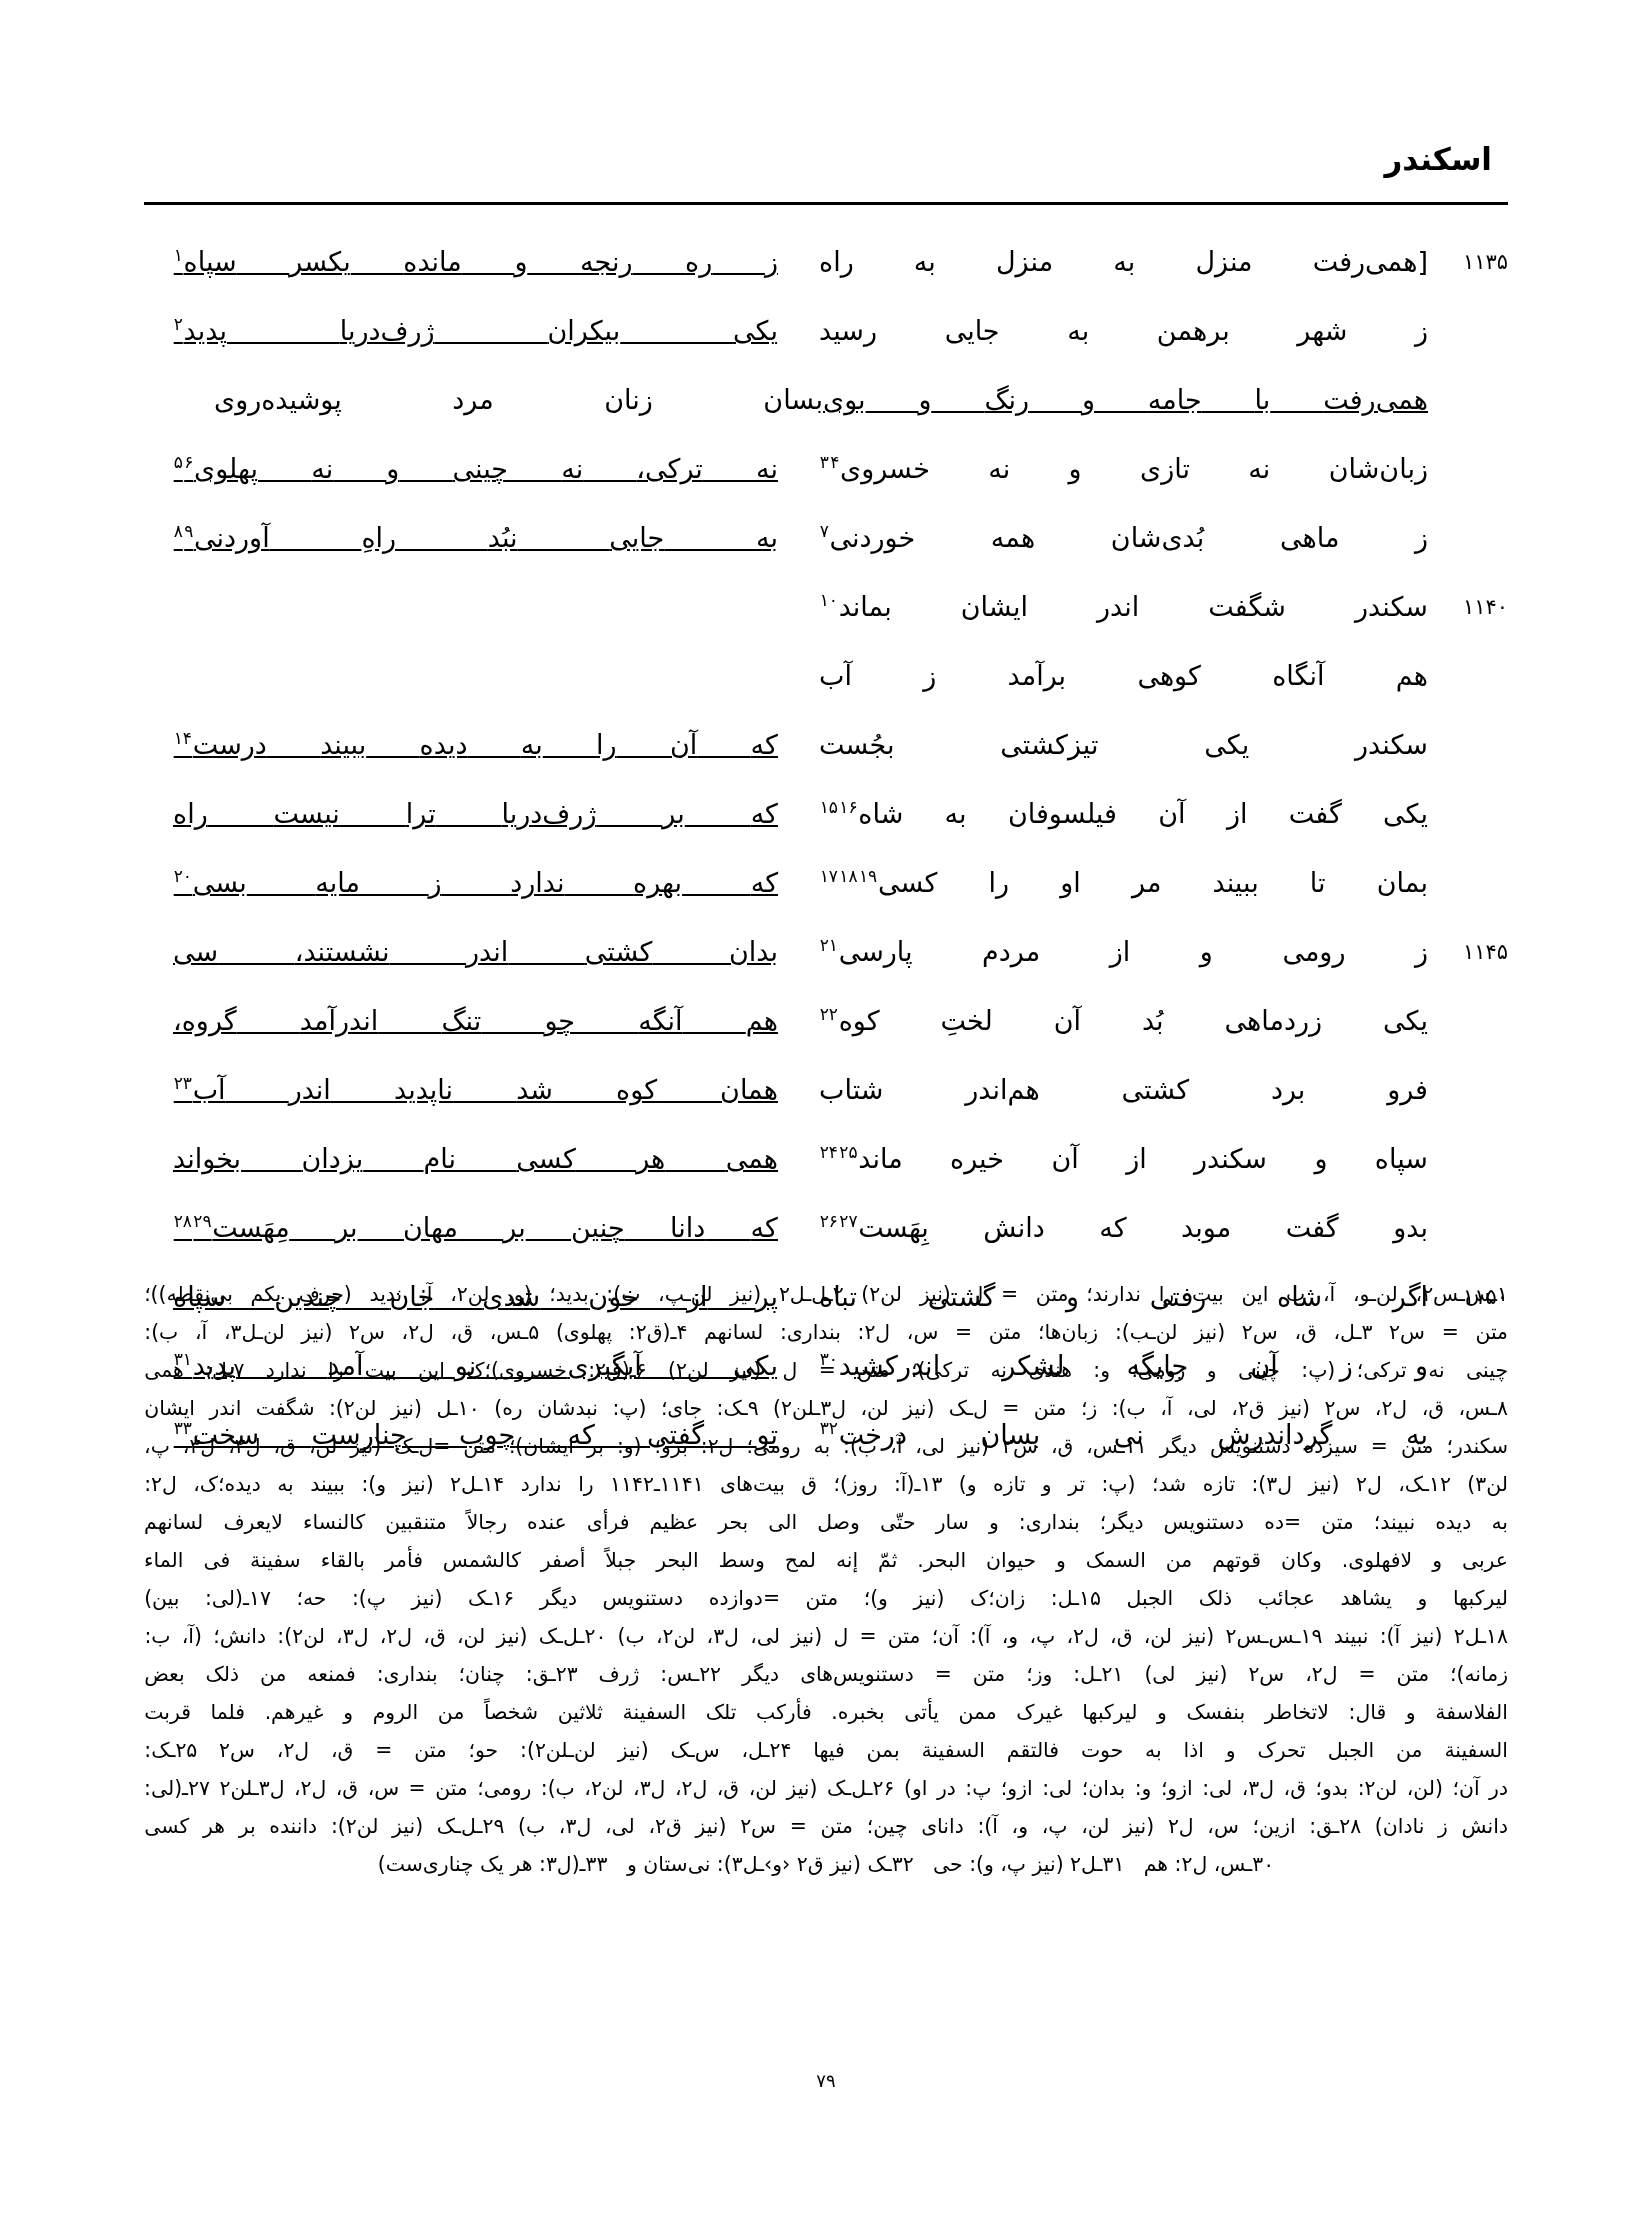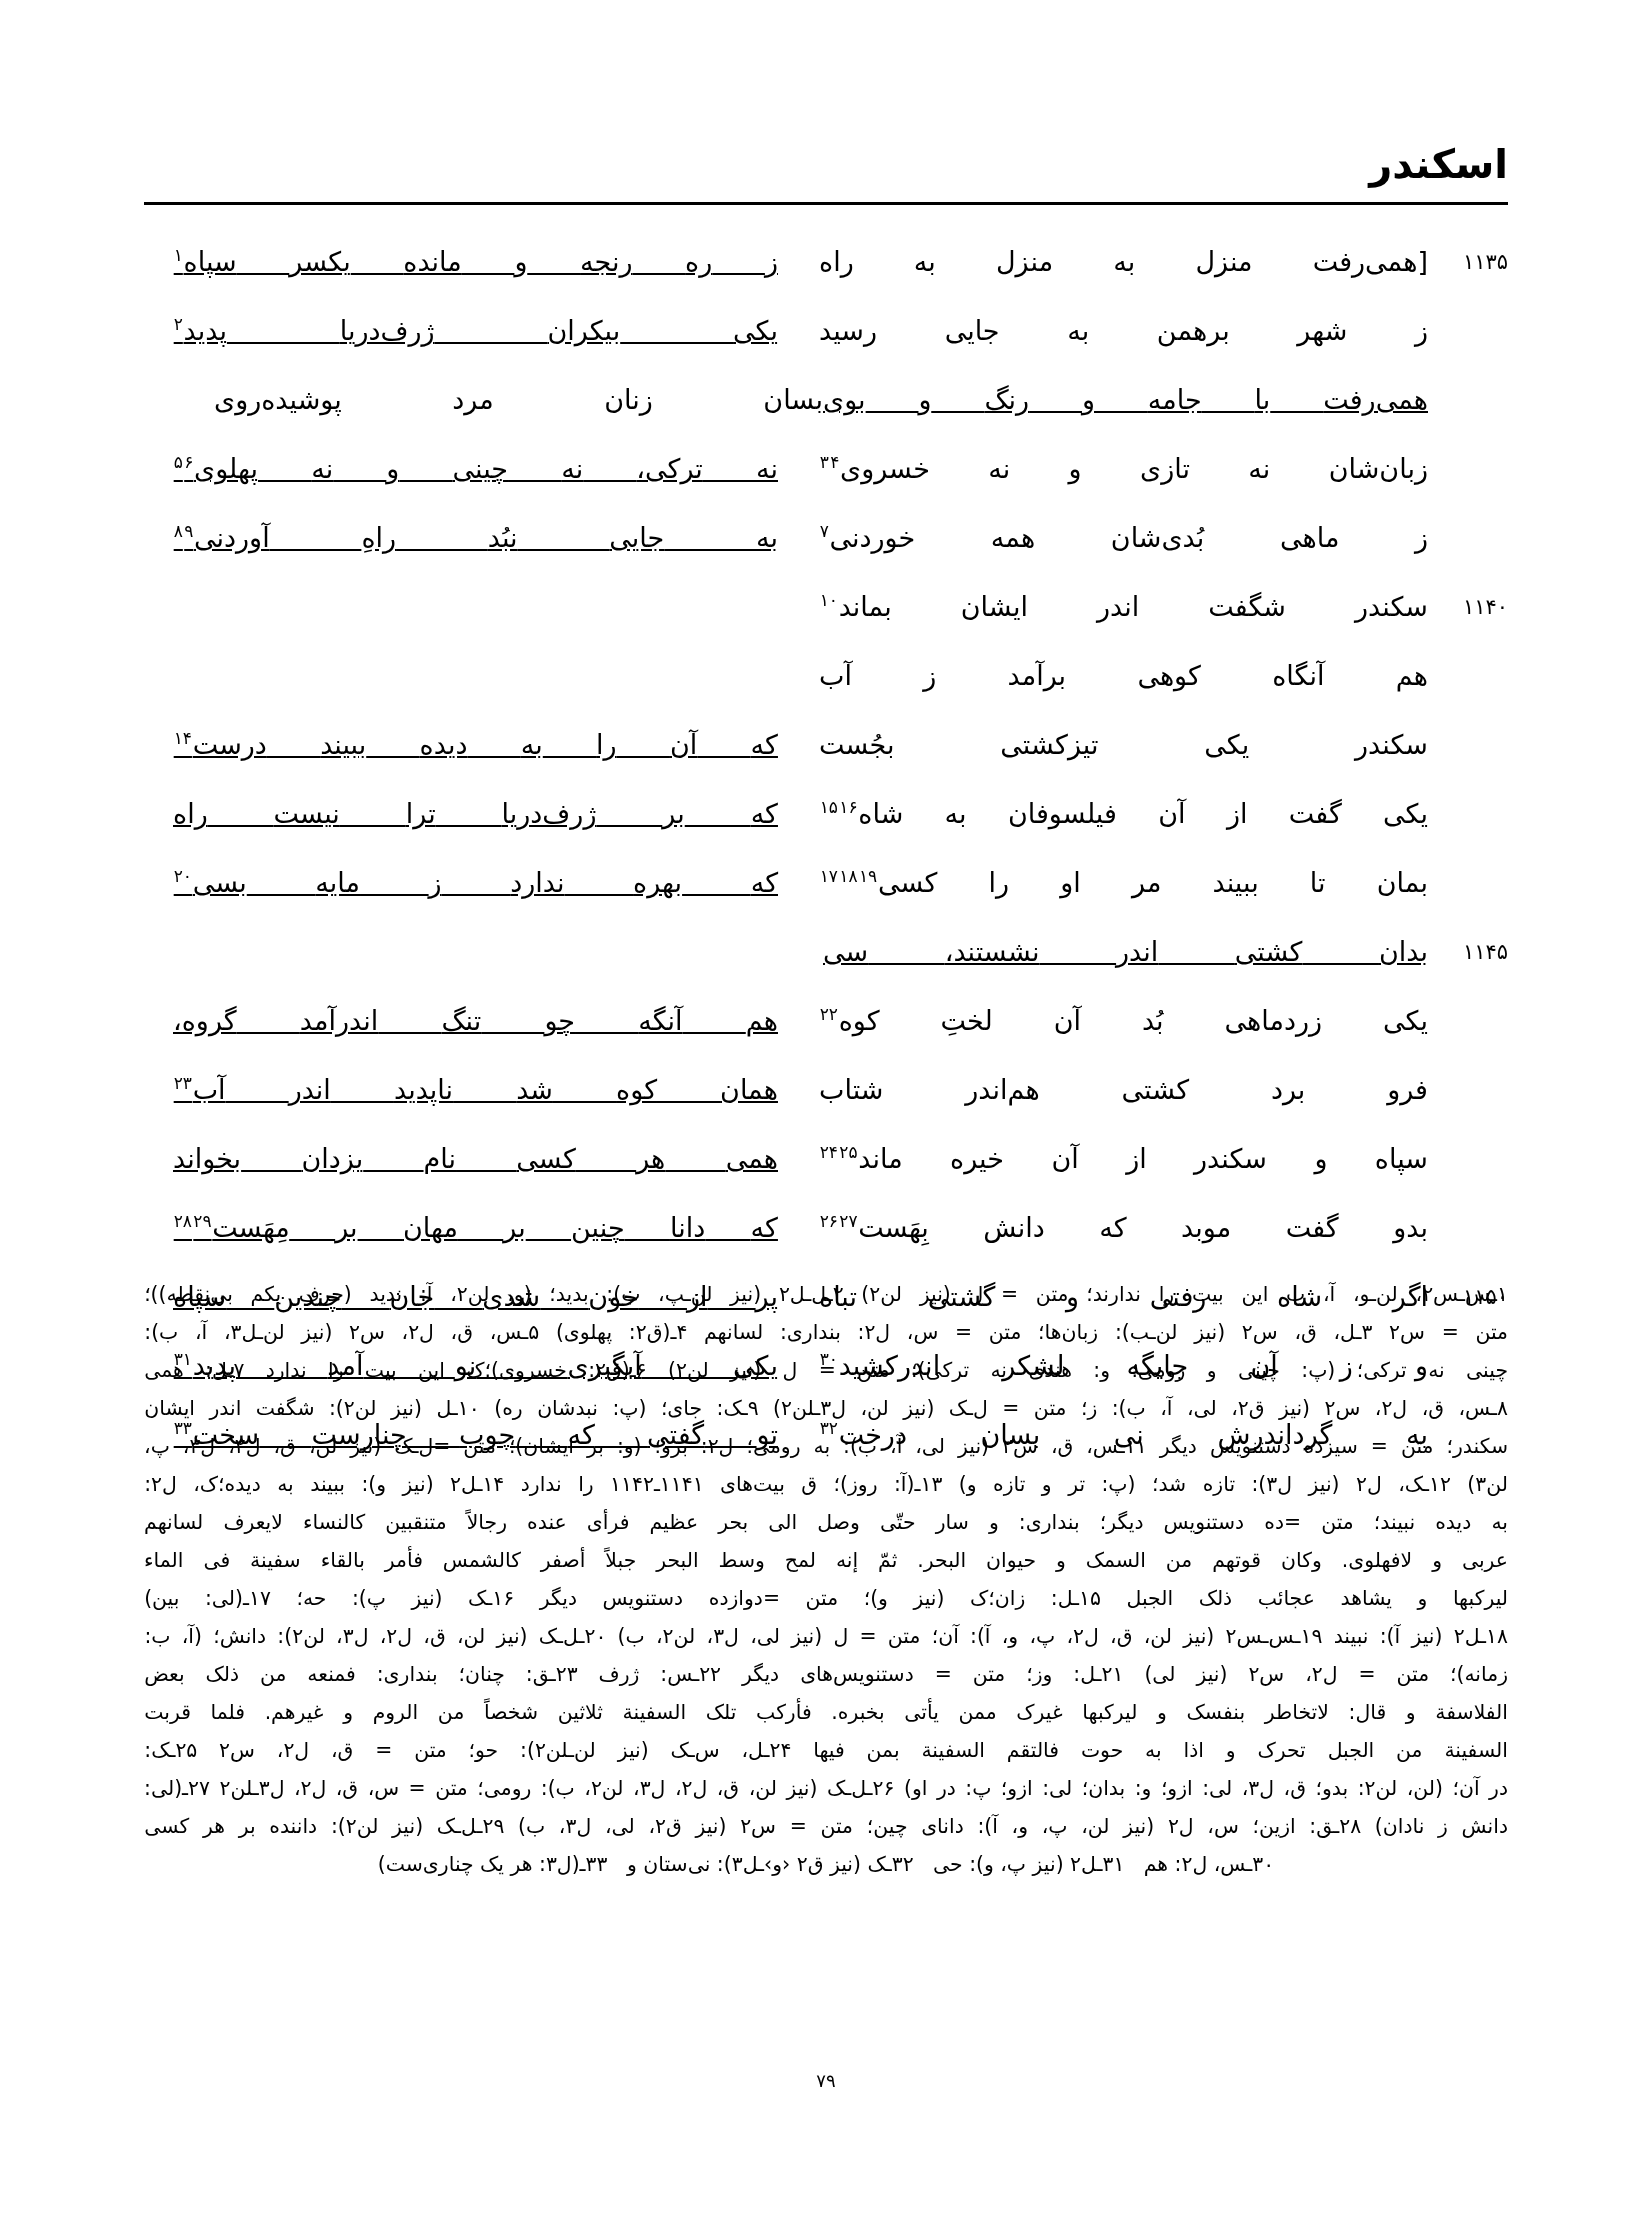--- a/index.html
+++ b/index.html
@@ -25,23 +25,23 @@
   
   .header {
     position: absolute;
     top: 144px;
     right: 144px;
     left: 144px;
     height: 63px;
   }
   .header-title {
     position: absolute;
-    right: 0;
+    right: 16px;
     top: 0;
-    font-size: 40px;
+    font-size: 31px;
     font-weight: bold;
     line-height: 1;
     letter-spacing: 0;
   }
   .header-rule {
     position: absolute;
     right: 0;
     left: 0;
     top: 58px;
     height: 2.7px;
@@ -186,20 +186,21 @@
         <div class="hemi hemi-a"><span>یکی</span> <span>گفت</span> <span>از</span> <span>آن</span> <span>فیلسوفان</span> <span>به</span> <span>شاه</span><sup class="fn">۱۵</sup><sup class="fn">۱۶</sup></div>
         <div class="hemi hemi-b"><span>که</span> <span>بر</span> <span>ژرف‌دریا</span> <span>ترا</span> <span>نیست</span> <span>راه</span></div>
       </div>
       <div class="bayt">
         <div class="num-col"></div>
         <div class="hemi hemi-a"><span>بمان</span> <span>تا</span> <span>ببیند</span> <span>مر</span> <span>او</span> <span>را</span> <span>کسی</span><sup class="fn">۱۷</sup><sup class="fn">۱۸</sup><sup class="fn">۱۹</sup></div>
         <div class="hemi hemi-b"><span>که</span> <span>بهره</span> <span>ندارد</span> <span>ز</span> <span>مایه</span> <span>بسی</span><sup class="fn">۲۰</sup></div>
       </div>
       <div class="bayt">
         <div class="num-col">۱۱۴۵</div>
+        <div class="hemi hemi-a"><span>ز</span> <span>رومی</span> <span>و</span> <span>از</span> <span>مردم</span> <span>پارسی</span><sup class="fn">۲۱</sup></div>
         <div class="hemi hemi-b"><span>بدان</span> <span>کشتی</span> <span>اندر</span> <span>نشستند،</span> <span>سی</span></div>
       </div>
       <div class="bayt">
         <div class="num-col"></div>
         <div class="hemi hemi-a"><span>یکی</span> <span>زردماهی</span> <span>بُد</span> <span>آن</span> <span>لختِ</span> <span>کوه</span><sup class="fn">۲۲</sup></div>
         <div class="hemi hemi-b"><span>هم</span> <span>آنگه</span> <span>چو</span> <span>تنگ</span> <span>اندرآمد</span> <span>گروه،</span></div>
       </div>
       <div class="bayt">
         <div class="num-col"></div>
         <div class="hemi hemi-a"><span>فرو</span> <span>برد</span> <span>کشتی</span> <span>هم‌اندر</span> <span>شتاب</span></div>

